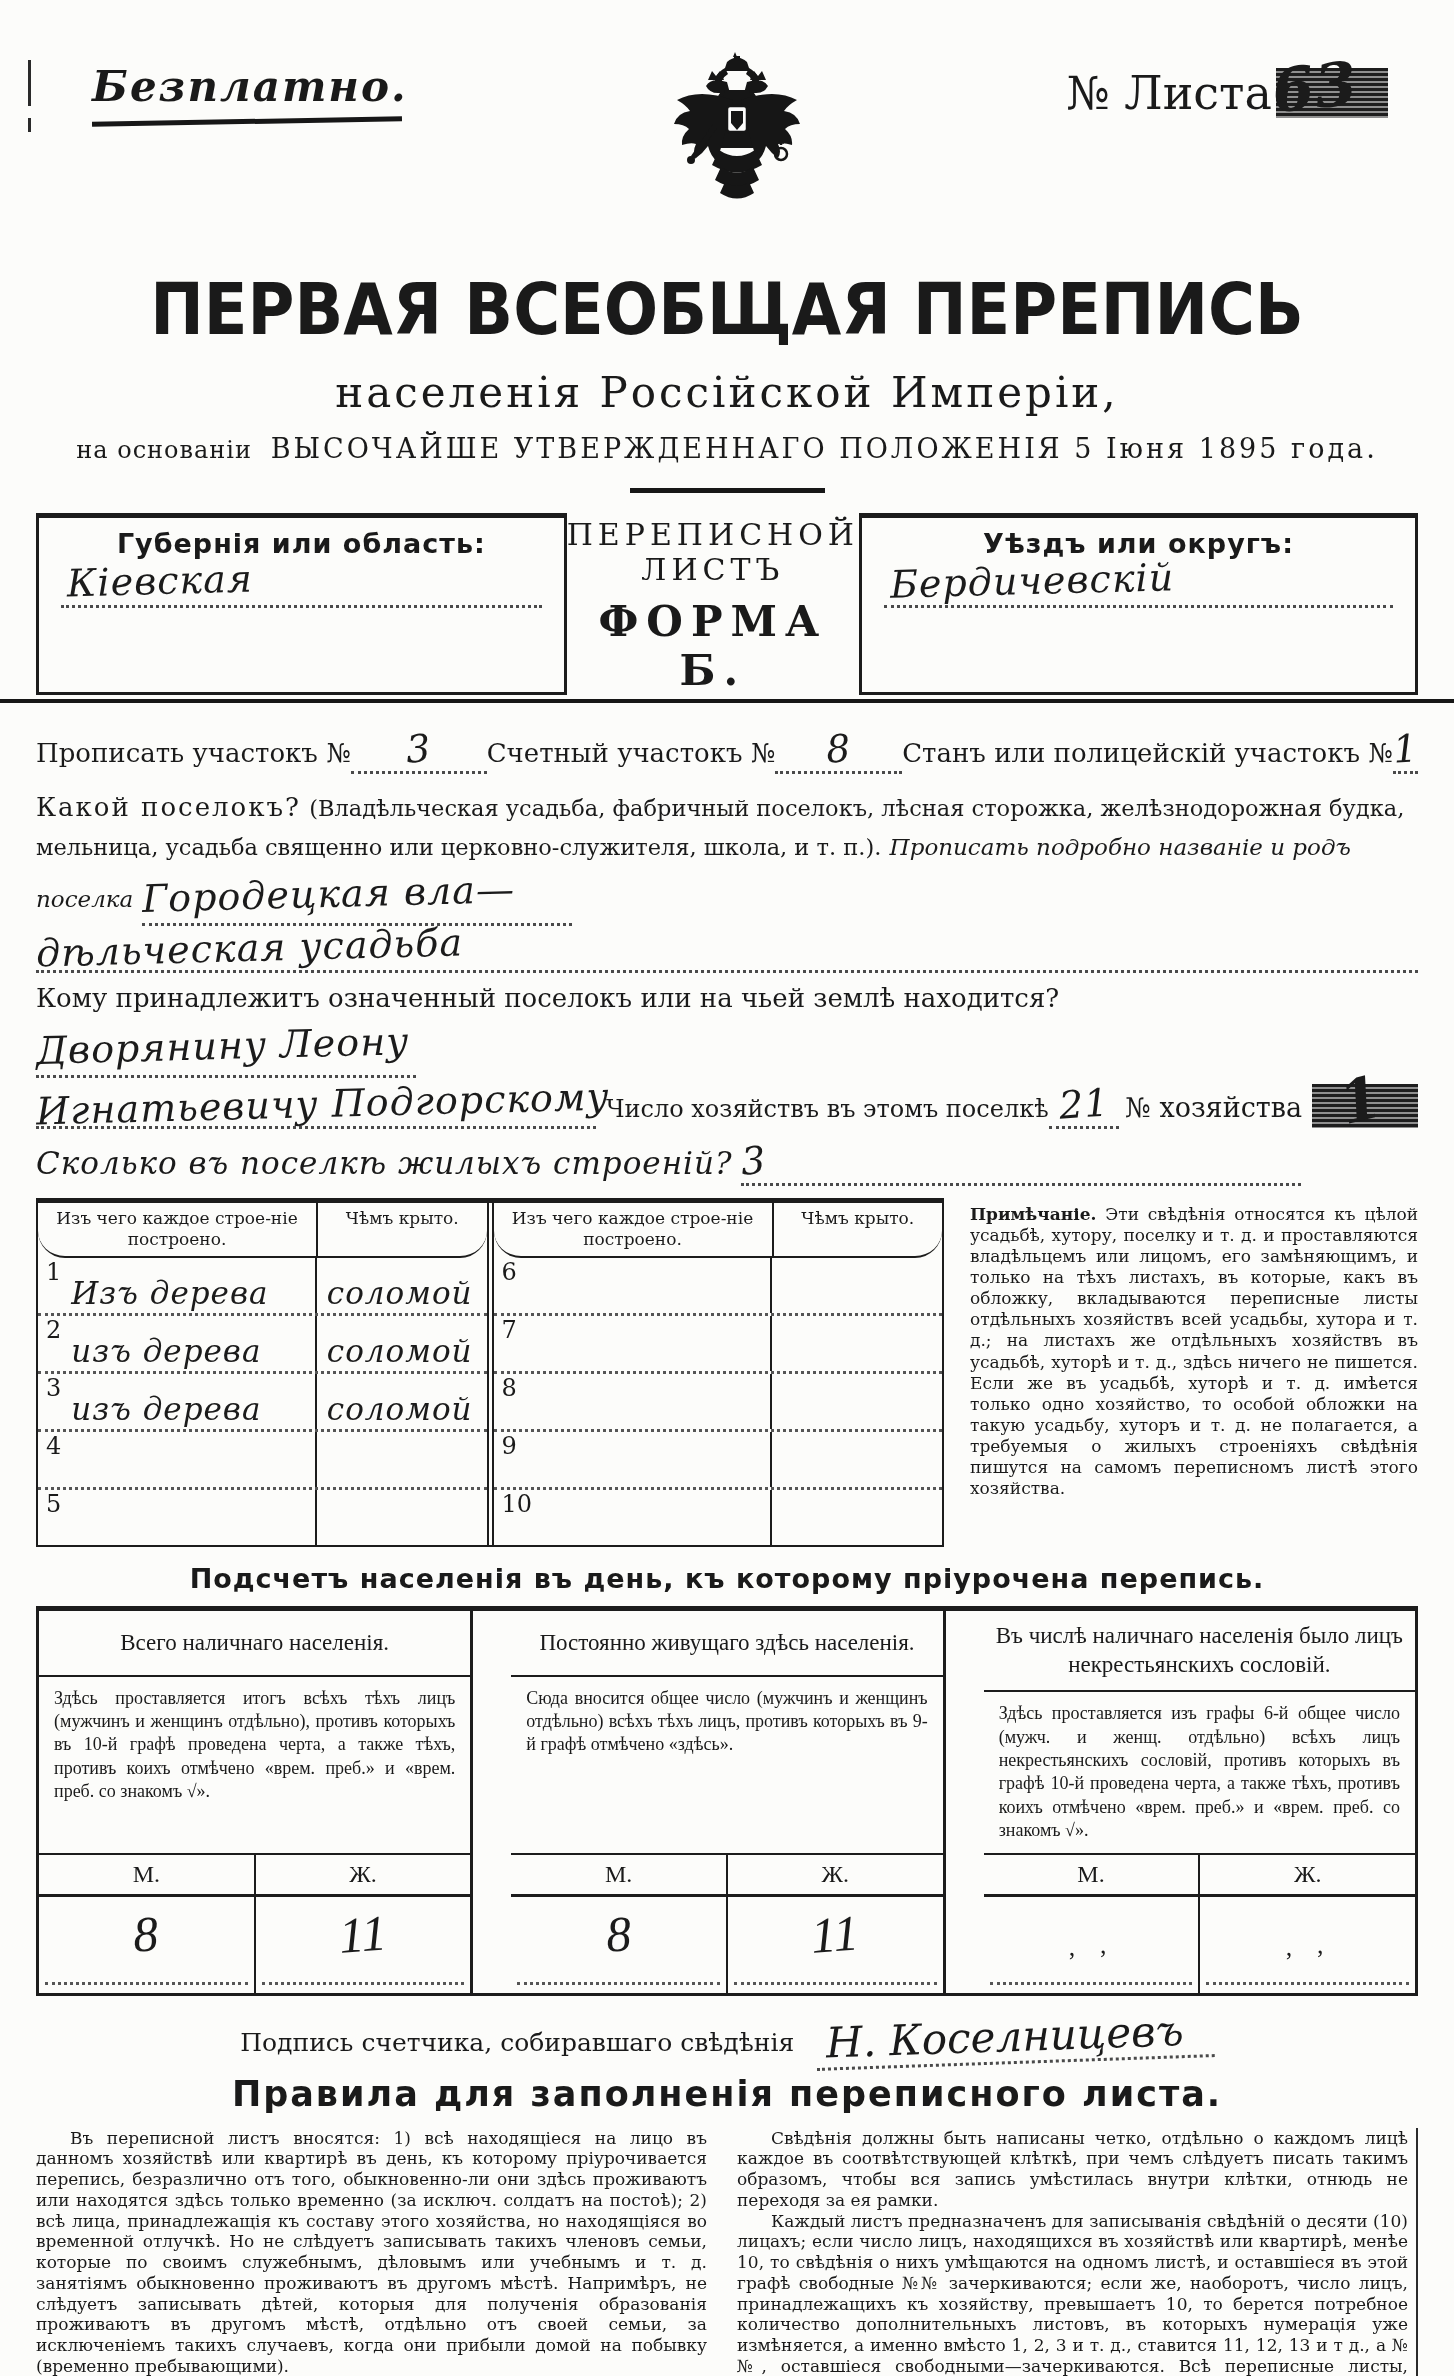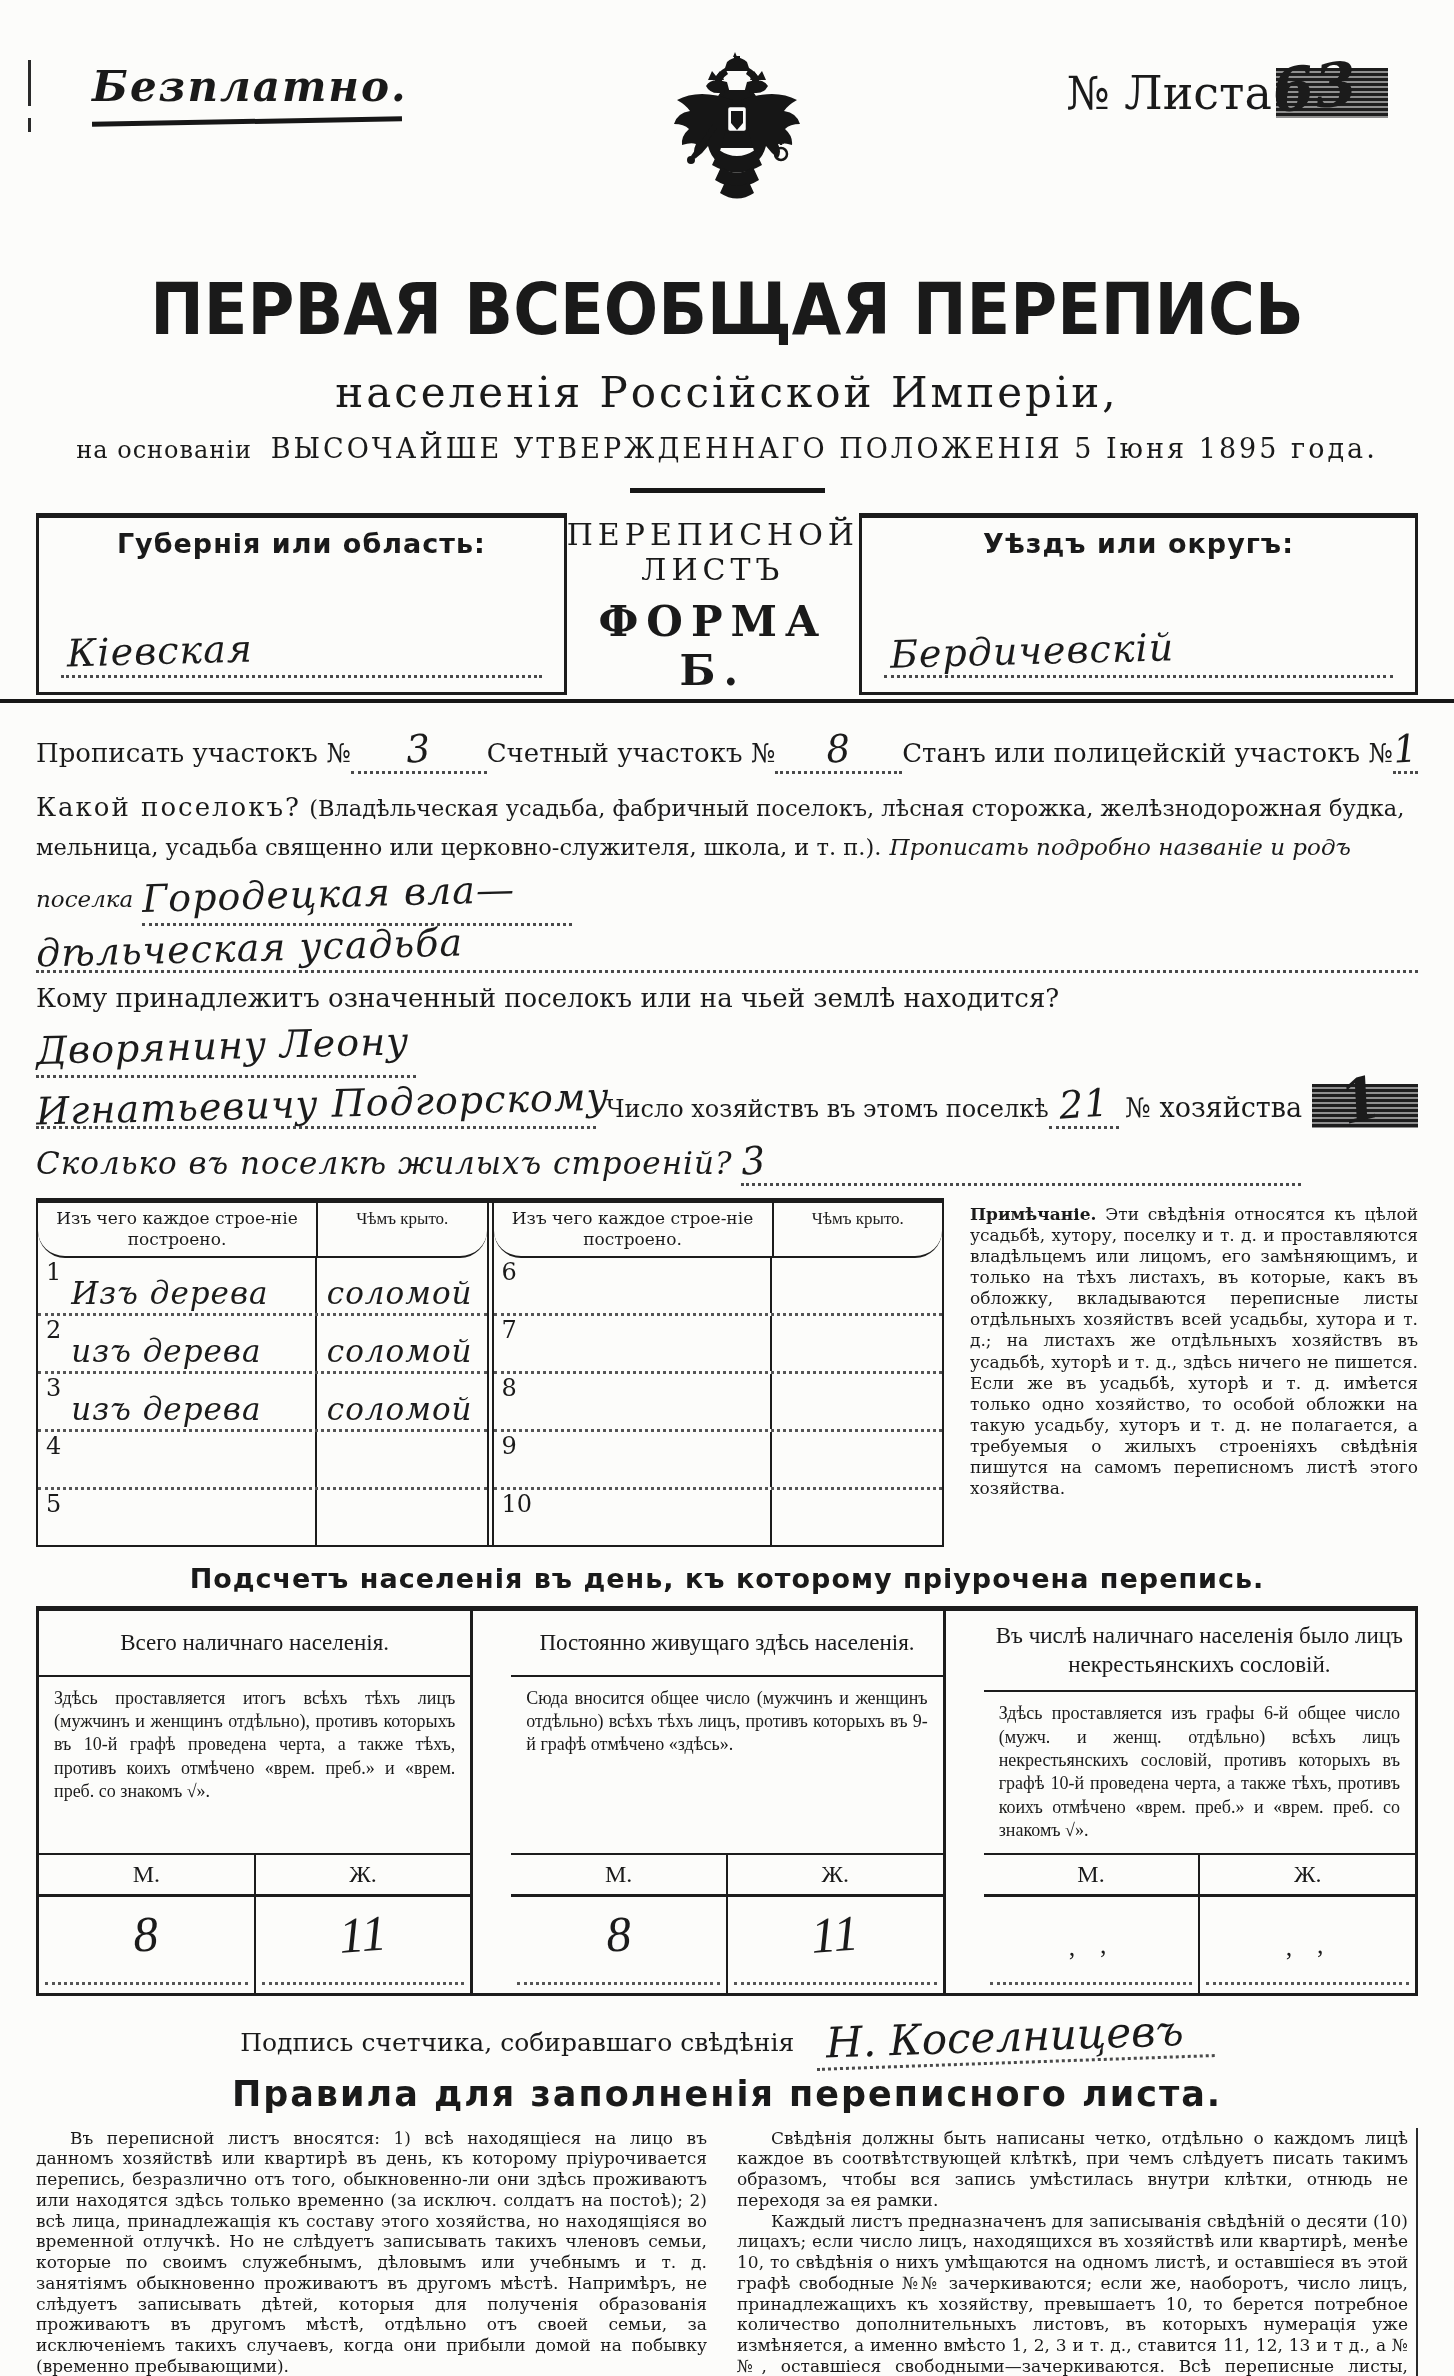--- a/index.html
+++ b/index.html
@@ -24,21 +24,21 @@
   
   .title-main { margin-top:26px; text-align:center; font-family:"DejaVu Sans", sans-serif;
     font-weight:bold; font-size:64px; letter-spacing:0px; transform:scaleY(1.12); }
   .title-sub { margin-top:22px; text-align:center; font-size:42px; letter-spacing:3px; }
   .title-basis { margin-top:16px; text-align:center; font-size:24px; letter-spacing:1px; }
   .title-basis .caps { font-size:27px; letter-spacing:3px; margin-left:10px; }
   .center-rule { width:195px; height:5px; background:#171717; margin:24px auto 20px; }
 
   
   .form-header { display:flex; align-items:stretch; }
-  .fh-box { border:3px solid #1c1c1c; box-sizing:border-box; display:flex; flex-direction:column; justify-content:space-between; min-height:128px; padding:10px 22px 14px; }
+  .fh-box { border:3px solid #1c1c1c; box-sizing:border-box; display:flex; flex-direction:column; min-height:128px; padding:10px 22px 14px; }
   .fh-left { width:560px; border-top-width:5px; }
   .fh-right { width:590px; border-top-width:5px; }
   .fh-label { font-family:"DejaVu Sans", sans-serif; font-weight:bold; font-size:27px; text-align:center; letter-spacing:1px; }
   .fh-fill { border-bottom:3px dotted #4a4a4a; padding:0 6px 2px; }
   .fh-center { flex:1; text-align:center; padding-top:4px; }
   .fh-center .l1 { font-size:30px; font-weight:normal; letter-spacing:5px; }
   .fh-center .l2 { font-size:42px; font-weight:bold; letter-spacing:8px; margin-top:10px; }
   .full-rule { height:4px; background:#171717; margin:4px -36px 0; }
 
   
@@ -62,21 +62,21 @@
   .lead-dots { flex:1; border-bottom:3px dotted #4a4a4a; height:1.1em; }
   .buildings-q { font-style:italic; font-size:31px; letter-spacing:1px; margin-top:10px; display:flex; align-items:baseline; }
 
   
   .bt-section { display:flex; margin-top:12px; }
   .btable { width:908px; border:2px solid #1c1c1c; border-top:5px solid #1c1c1c; display:flex; box-sizing:border-box; }
   .bt-half { flex:1; display:flex; flex-direction:column; }
   .bt-half.second { border-left:7px double #1c1c1c; }
   .bt-head { display:flex; border-bottom:2px solid #1c1c1c;border-radius:27px; }
   .bt-head .hc1 { flex:1.7; border-right:2px solid #1c1c1c; }
-  .bt-head .hc2 { flex:1;font-family:Liberation Serif, serif; }
+  .bt-head .hc2 { flex:1; }
   .bt-head div { font-size:17px; text-align:center; padding:5px 6px; line-height:1.25; }
   .bt-row { display:flex; height:55px; border-bottom:3px dotted #555; }
   .bt-row:last-child { border-bottom:none; }
   .bt-row .c1 { flex:1.7; border-right:2px solid #1c1c1c; display:flex; align-items:flex-end; padding:0 4px 2px 8px; }
   .bt-row .c2 { flex:1; display:flex; align-items:flex-end; padding:0 4px 2px 10px; }
   .bt-no { font-size:24px; margin-right:10px; align-self:flex-start; }
   .bt-hw { font-size:31px; }
   .note { flex:1; padding:6px 0 0 26px; font-size:17px; line-height:1.24; text-align:justify; }
   .note .nlabel { font-weight:bold; }
 

